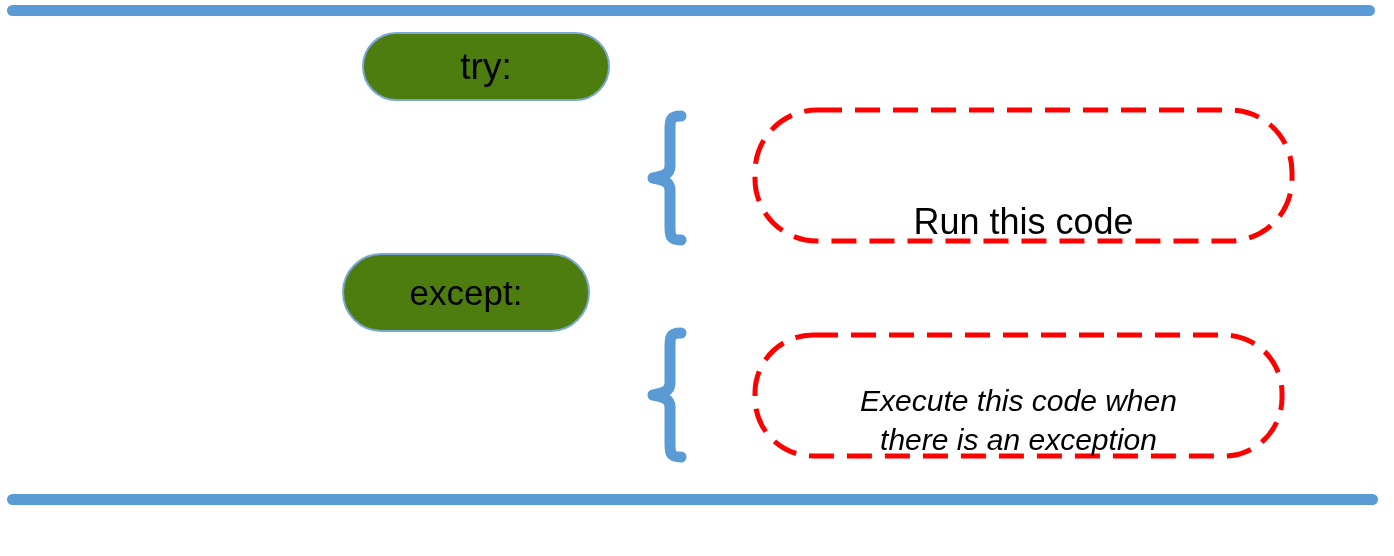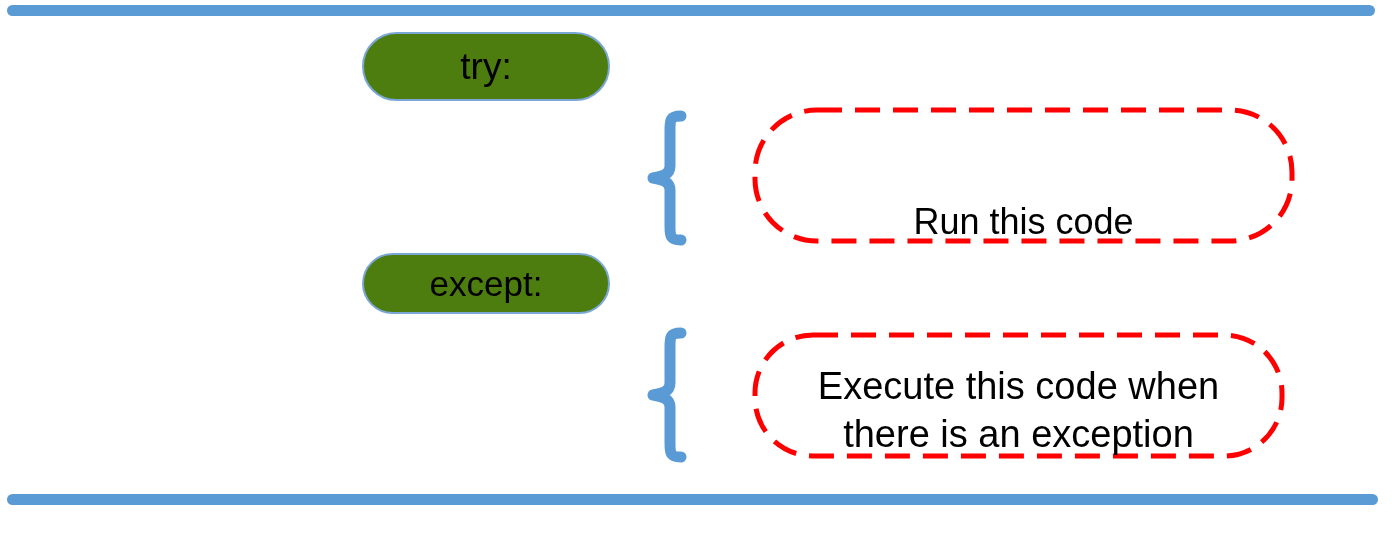--- a/index.html
+++ b/index.html
@@ -50,24 +50,24 @@
     line-height: 1;
   }
   #pill-try {
     left: 362px;
     top: 32px;
     width: 248px;
     height: 69px;
     font-size: 37px;
   }
   #pill-except {
-    left: 362px;
+    left: 342px;
     top: 253px;
     width: 248px;
-    height: 61px;
+    height: 79px;
     font-size: 35px;
   }
 
   
   .brace {
     position: absolute;
     width: 52px;
   }
   .brace svg {
     display: block;
@@ -117,22 +117,23 @@
     width: 543px;
     height: 137px;
   }
   #box-except {
     left: 752px;
     top: 332px;
     width: 533px;
     height: 127px;
   }
   #box-except .code-text {
-    font-size: 38px;
+    font-size: 30px;
     line-height: 1.28;
+    font-style: italic;
   }
 </style>
 </head>
 <body>
 
 <div id="canvas">
 
   <div class="rule" id="rule-top"></div>
 
   <div class="pill" id="pill-try">

